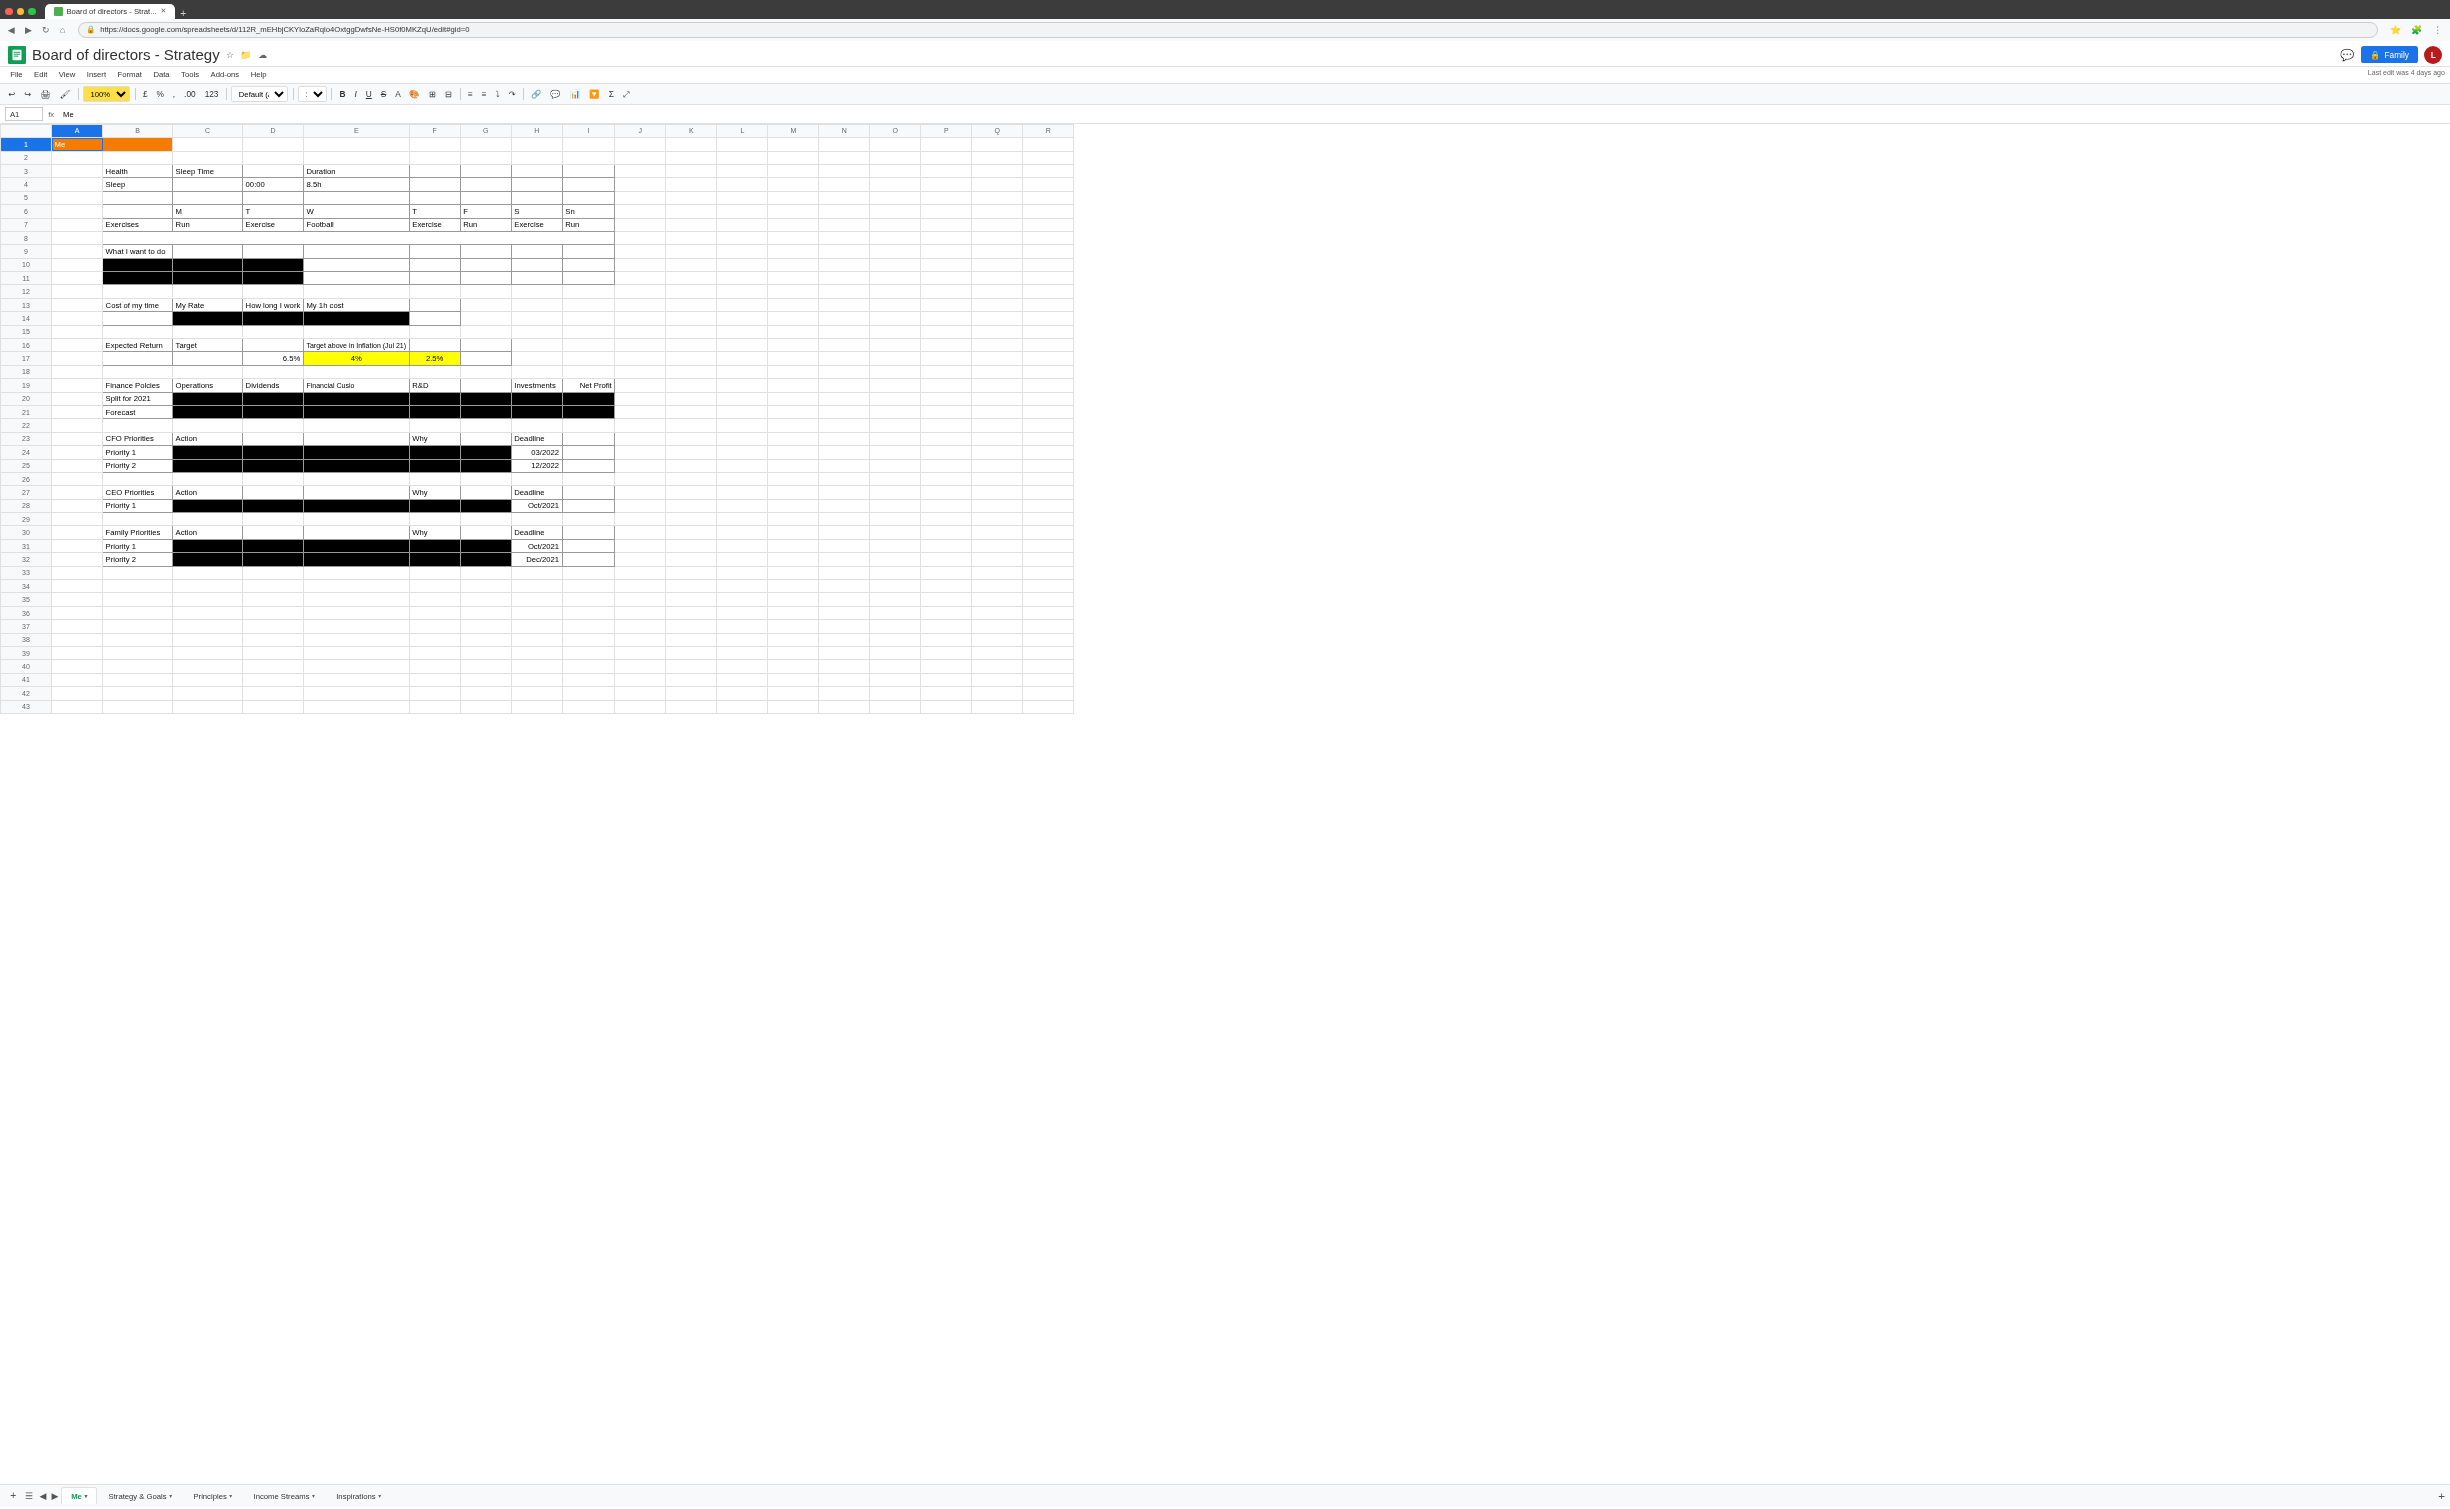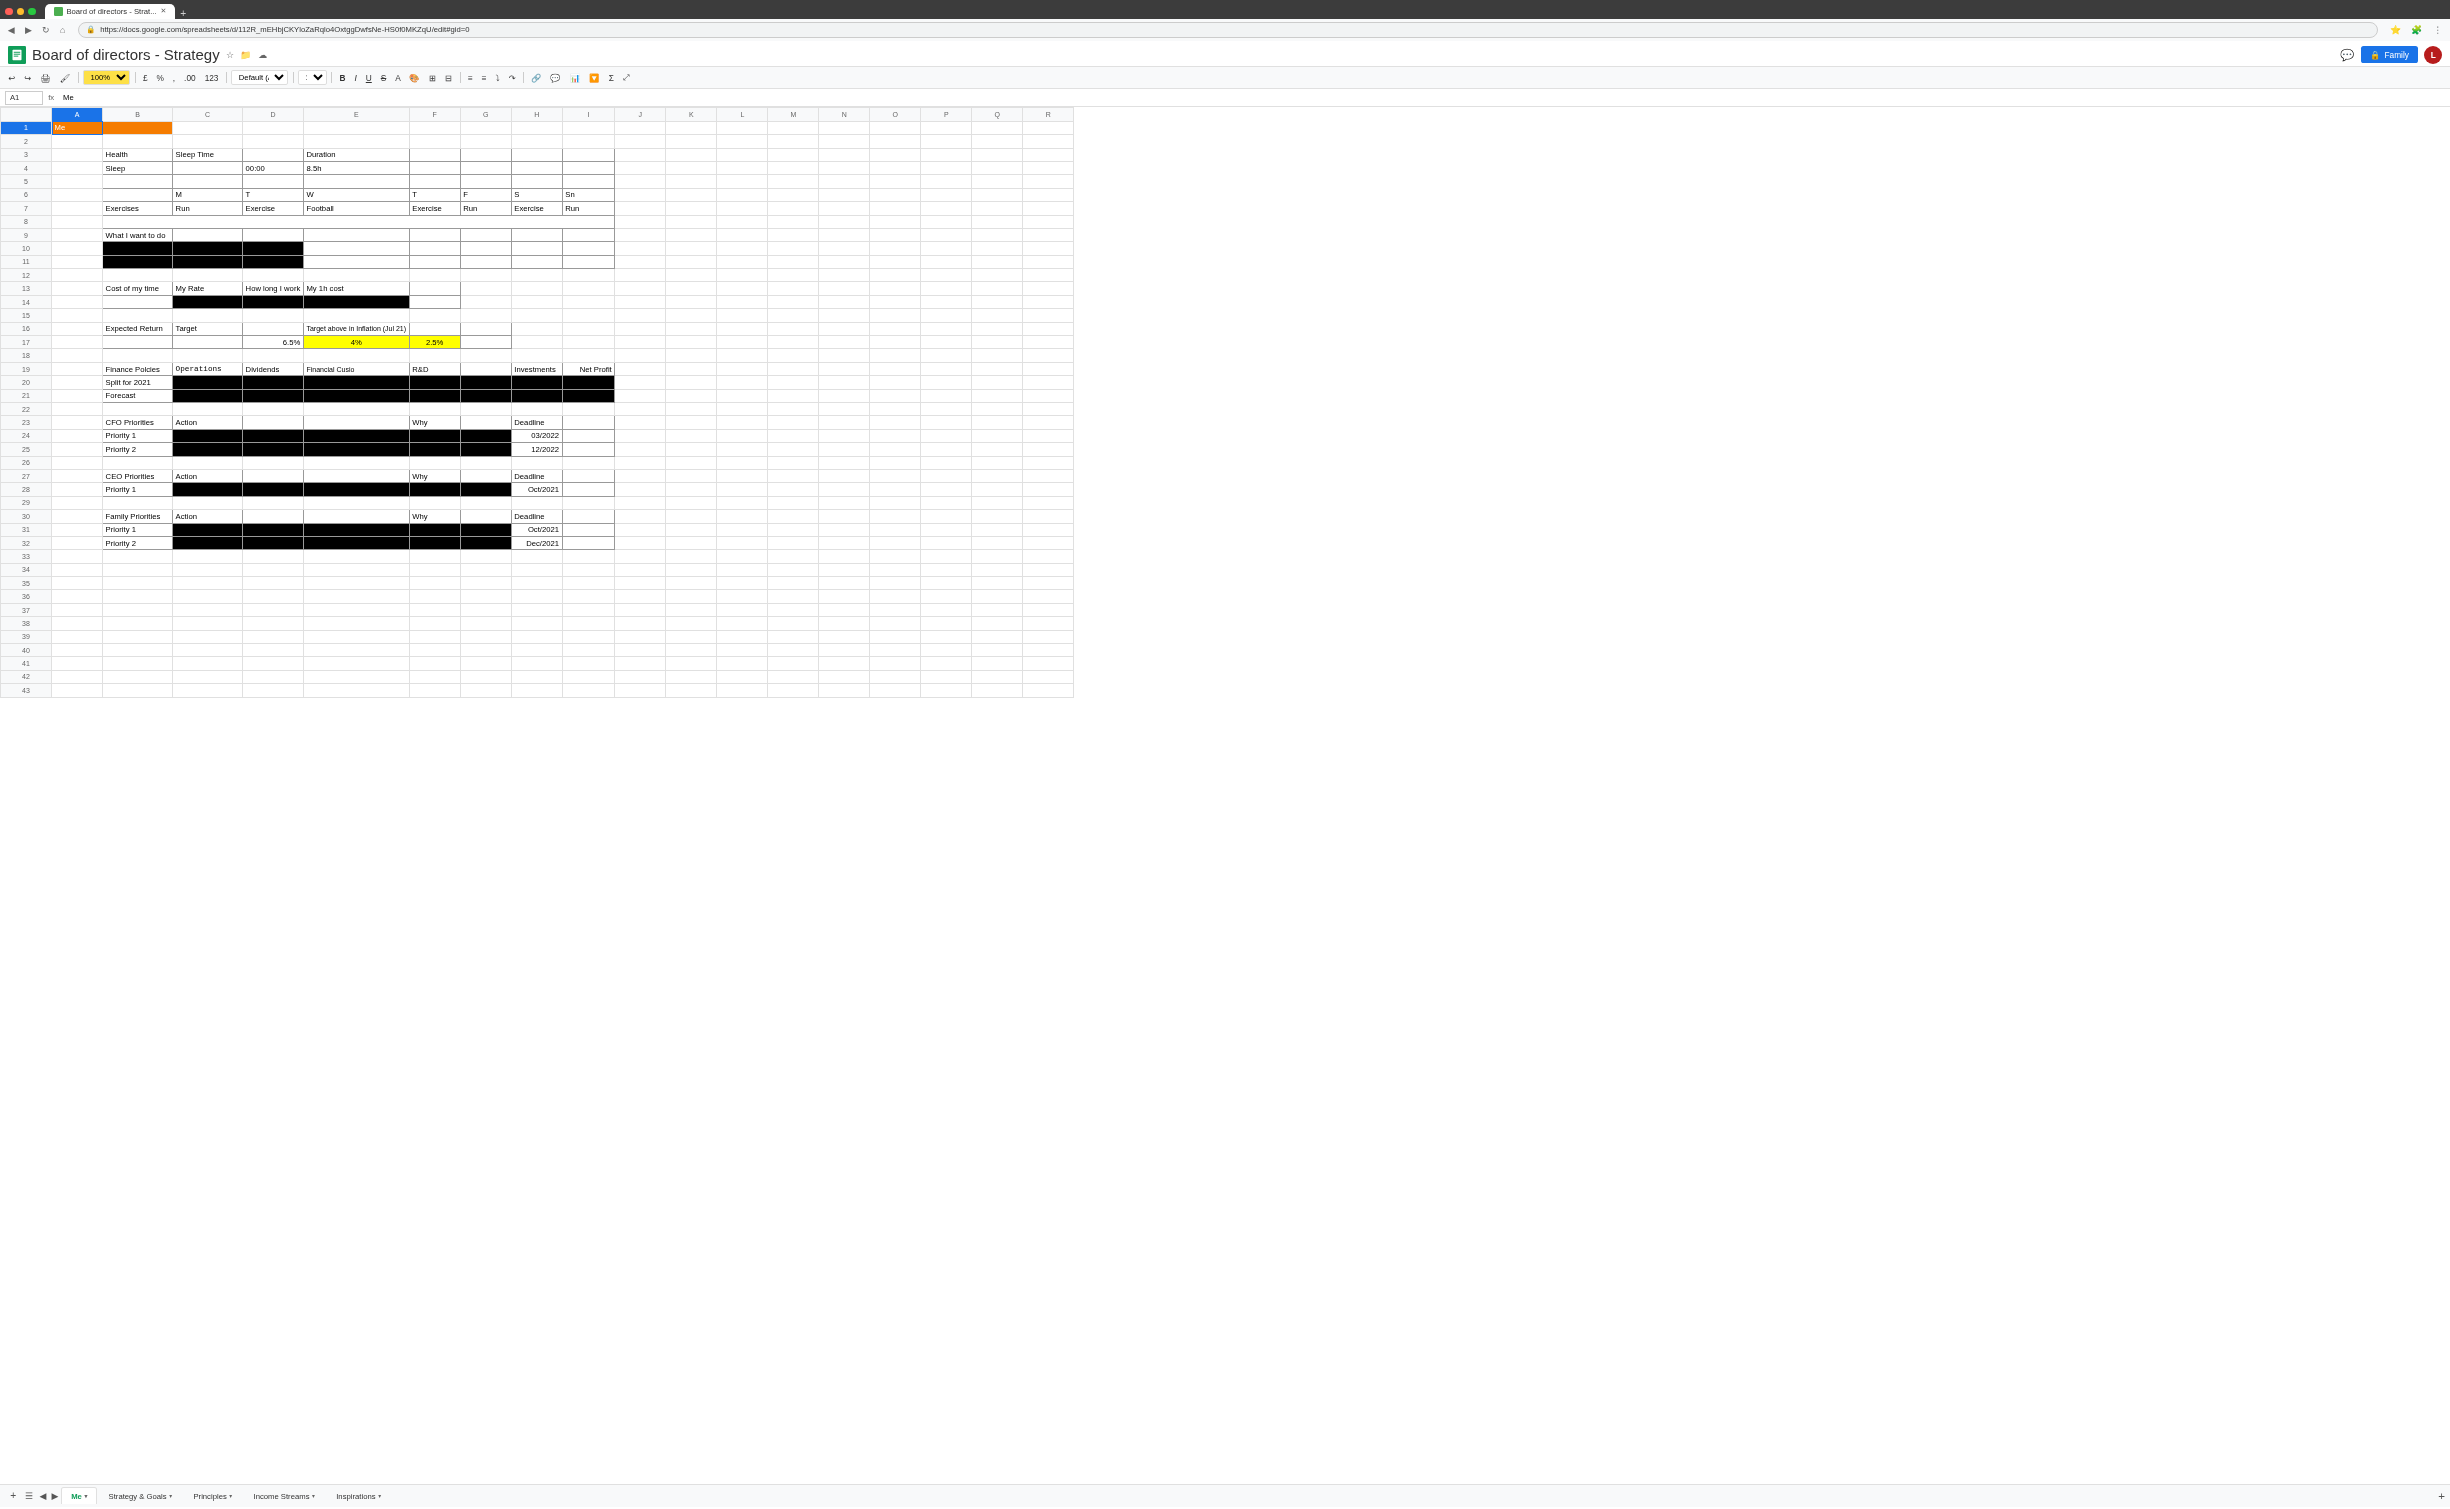--- a/index.html
+++ b/index.html
@@ -307,20 +307,32 @@
     <div class="header-actions">
       <button style="background:none;border:none;cursor:pointer;font-size:11.5px;color:#555;">💬</button>
       <button class="share-btn">
         <span>🔒</span>
         <span>Family</span>
       </button>
       <div class="avatar">L</div>
     </div>
   </div>
 
+  <div class="menu-bar">
+    <span class="menu-item">File</span>
+    <span class="menu-item">Edit</span>
+    <span class="menu-item">View</span>
+    <span class="menu-item">Insert</span>
+    <span class="menu-item">Format</span>
+    <span class="menu-item">Data</span>
+    <span class="menu-item">Tools</span>
+    <span class="menu-item">Add-ons</span>
+    <span class="menu-item">Help</span>
+    <span class="last-edit">Last edit was 4 days ago</span>
+  </div>
 
   <div class="toolbar">
     <button class="toolbar-btn">↩</button>
     <button class="toolbar-btn">↪</button>
     <button class="toolbar-btn">🖨</button>
     <button class="toolbar-btn">🖌</button>
     <div class="toolbar-separator"></div>
     <select class="zoom-select">
       <option>100%</option>
     </select>
@@ -781,21 +793,21 @@
             <td class="col-o"></td>
             <td class="col-p"></td>
             <td class="col-q"></td>
             <td class="col-r"></td>
           </tr>
 
           <tr>
             <td class="row-header">19</td>
             <td class="col-a"></td>
             <td class="col-b" style="border:0.6px solid #999;">Finance Polcies</td>
-            <td class="col-c" style="border:0.6px solid #999;font-family:Liberation Mono, monospace;">Operations</td>
+            <td class="col-c" style="border:0.6px solid #999;">Operations</td>
             <td class="col-d" style="border:0.6px solid #999;">Dividends</td>
             <td class="col-e" style="border:0.6px solid #999; font-size:7px;">Financial Cusio</td>
             <td class="col-f" style="border:0.6px solid #999;">R&amp;D</td>
             <td class="col-g" style="border:0.6px solid #999;"></td>
             <td class="col-h" style="border:0.6px solid #999;">Investments</td>
             <td class="col-i" style="border:0.6px solid #999;padding-left:17px;">Net Profit</td>
             <td class="col-j"></td>
             <td class="col-k"></td>
             <td class="col-l"></td>
             <td class="col-m"></td>

